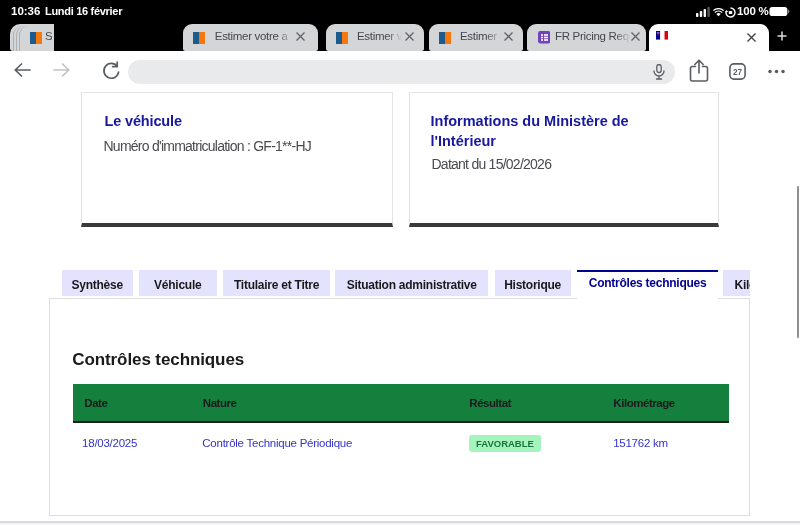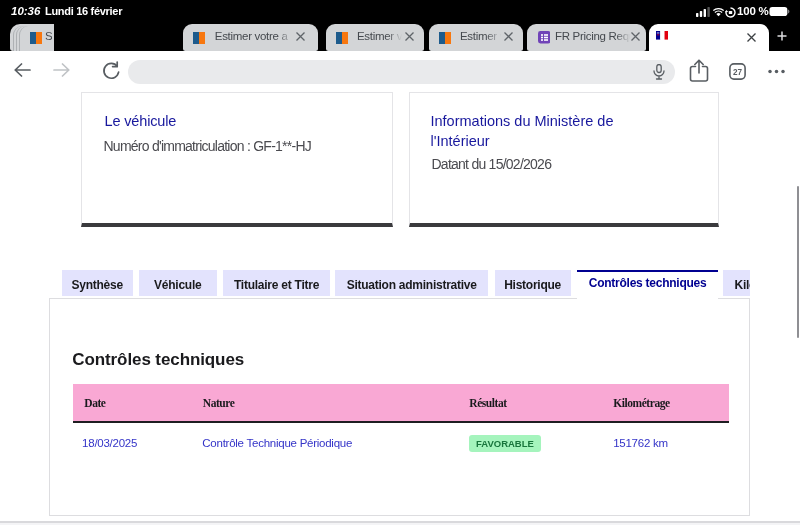--- a/index.html
+++ b/index.html
@@ -2,47 +2,47 @@
 <html><head>
 <meta charset="utf-8">
 <style>
 * { margin:0; padding:0; box-sizing:border-box; }
 html,body { width:800px; height:525px; }
 body { font-family:"Liberation Sans",sans-serif; position:relative; overflow:hidden; background:#fff; -webkit-font-smoothing:antialiased; }
 .abs { position:absolute; }
 
 #status { position:absolute; left:0; top:0; width:800px; height:22px; background:#000; color:#fff; }
 #status span, .ttl, .ct, .cb, .ftab span, #ftab-active span, .th, .td, #panel h2, #url, #badge { opacity:0.999; }
-#status .time { position:absolute; left:11px; top:4.5px; font-size:11.5px; font-weight:700; letter-spacing:0;font-style:italic; }
+#status .time { position:absolute; left:11px; top:4.5px; font-size:11.5px; font-weight:700; letter-spacing:0; }
 #status .date { position:absolute; left:45px; top:4.5px; font-size:11px; font-weight:600; letter-spacing:-0.3px; }
 #status .pct { position:absolute; left:737px; top:4.5px; font-size:11.5px; font-weight:600; letter-spacing:-0.2px; }
 
 #tabbar { position:absolute; left:0; top:22px; width:800px; height:28.5px; background:#000; }
 .tab { position:absolute; top:1.5px; height:27px; background:#d3d5d7; border-radius:9px 9px 2.5px 2.5px; overflow:hidden; }
 .tab.active { background:#fff; border-radius:9px 9px 0 0; height:28.5px; }
 .tab .ttl { position:absolute; top:6.3px; font-size:11.5px; letter-spacing:-0.3px; color:#45494e; font-weight:500; white-space:nowrap; overflow:hidden; -webkit-mask-image:linear-gradient(90deg,#000 calc(100% - 16px),transparent 98%); }
 .tab.active .ttl { color:#141517; font-weight:700; letter-spacing:-0.35px;margin-top:20px; }
 .favlb { position:absolute; top:8px; width:12px; height:12px; background:linear-gradient(90deg,#1d5b8c 50%,#f7770f 50%); }
 .tx { position:absolute; top:7.5px; width:11px; height:11px; }
 
 #toolbar { position:absolute; left:0; top:51px; width:800px; height:40px; background:#fff; }
 #pill { position:absolute; left:128px; top:8.5px; width:547px; height:24px; background:#e9eaec; border-radius:12px; }
 #url { position:absolute; left:0; top:1.5px; width:547px; text-align:center; font-size:12.5px; letter-spacing:-0.2px; color:#202225; }
 
 .card { position:absolute; top:91.5px; height:135.5px; background:#fff; border:1px solid #e4e4e7; border-bottom:4px solid #3a3a3d; }
-.card .ct { position:absolute; left:24px; top:18px; font-size:14.5px; font-weight:400; color:#18189d; letter-spacing:-0.15px; line-height:20.4px; }
+.card .ct { position:absolute; left:24px; top:18px; font-size:14.5px; font-weight:700; color:#18189d; letter-spacing:-0.15px; line-height:20.4px; }
 .card .cb { position:absolute; left:22px; font-size:14px; color:#4a4a4f; letter-spacing:-0.75px; }
 
 .ftab { position:absolute; top:269.6px; height:26.9px; background:#e3e3fd; }
 .ftab span { position:absolute; width:100%; text-align:center; top:8px; font-size:12px; font-weight:700; color:#1a1a1d; letter-spacing:-0.25px; white-space:nowrap; }
 #ftab-active { position:absolute; top:269.6px; height:31px; background:#fff; border-top:2px solid #000091; z-index:3; }
 #ftab-active span { position:absolute; width:100%; text-align:center; top:4px; font-size:12px; font-weight:700; color:#000091; letter-spacing:-0.25px; white-space:nowrap; }
 #panel { position:absolute; left:49.3px; top:297.6px; width:701px; height:218px; border:1px solid #dddde0; background:#fff; }
 #panel h2 { position:absolute; left:22px; top:51.5px; font-size:17px; font-weight:700; color:#1a1a1d; letter-spacing:-0.1px; }
-#thead { position:absolute; left:22.5px; top:85.9px; width:656.3px; height:38.5px; background:#f9a8d4; border-bottom:2px solid #1e1e21;font-family:Liberation Serif, serif; }
+#thead { position:absolute; left:22.5px; top:85.9px; width:656.3px; height:38.5px; background:#15803d; border-bottom:2px solid #1e1e21; }
 .th { position:absolute; top:12.5px; font-size:11.5px; font-weight:700; color:#1a1a1d; letter-spacing:-0.45px; }
 .td { position:absolute; top:138.3px; font-size:11.5px; color:#3434c8; letter-spacing:-0.25px; }
 #badge { position:absolute; left:418.7px; top:136.9px; background:#a5f4bd; color:#18753c; font-size:9.5px; font-weight:700; padding:3px 7px 2.5px; border-radius:3px; letter-spacing:0; }
 #hr { position:absolute; left:0; top:521.4px; width:800px; height:1.4px; background:#d9d9dc; }
 #below { position:absolute; left:0; top:522.8px; width:800px; height:2.2px; background:#f4f4f6; }
 #sbar { position:absolute; left:796.5px; top:186px; width:2.6px; height:152px; background:#8f8f93; border-radius:2px; }
 </style>
 </head>
 <body>
 

